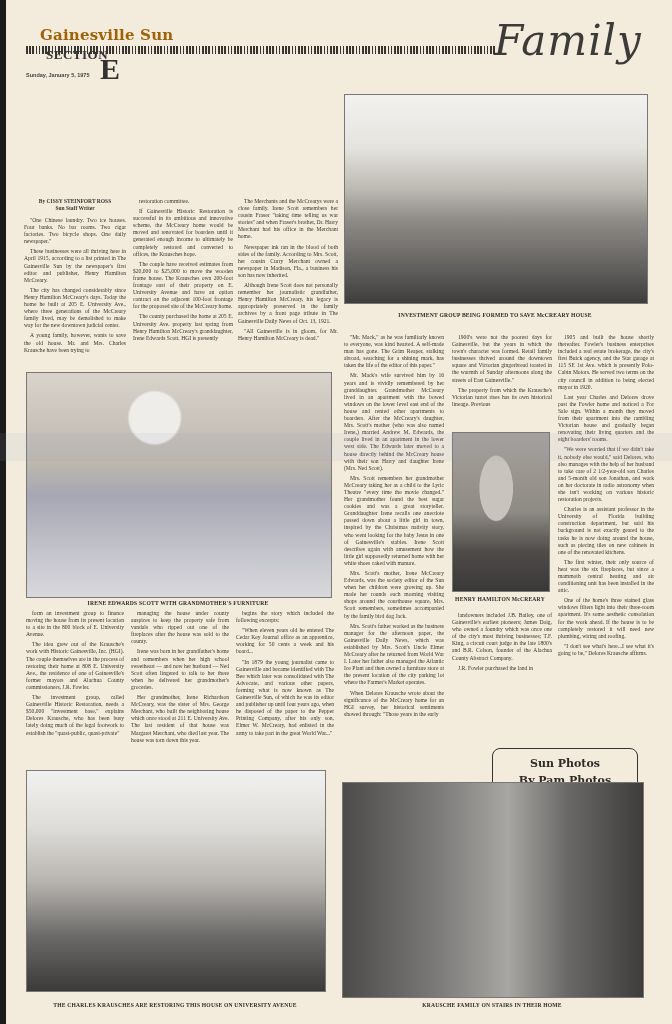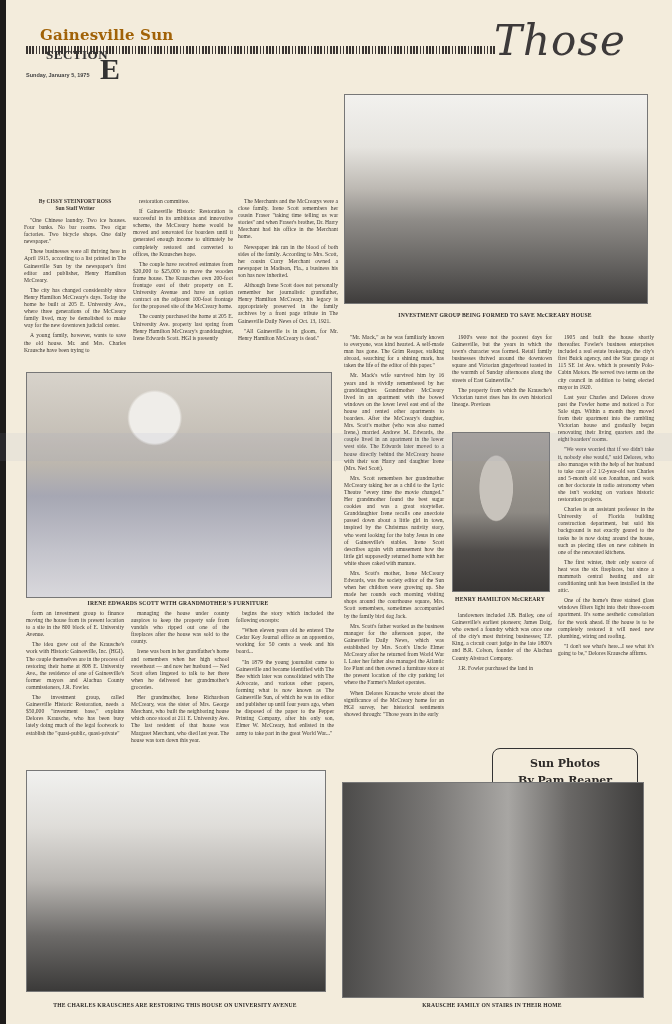--- a/index.html
+++ b/index.html
@@ -67,21 +67,21 @@
 </head>
 <body>
 
 <div class="page-edge"></div>
 
 <div class="abs masthead-name">Gainesville Sun</div>
 <div class="abs rule"></div>
 <div class="abs section-label">SECTION</div>
 <div class="abs section-letter">E</div>
 <div class="abs section-date">Sunday, January 5, 1975</div>
-<div class="abs family-title">Those</div>
+<div class="abs family-title">Family</div>
 
 <div class="abs headline">
 </div>
 
 <div class="abs col" style="left:24px;top:198px;width:102px;">
   <div class="byline">By CISSY STEINFORT ROSS</div>
   <div class="byline" style="margin-bottom:5px;">Sun Staff Writer</div>
   <p>"One Chinese laundry. Two ice houses. Four banks. No bar rooms. Two cigar factories. Two bicycle shops. One daily newspaper."</p>
   <p>These businesses were all thriving here in April 1915, according to a list printed in The Gainesville Sun by the newspaper's first editor and publisher, Henry Hamilton McCreary.</p>
   <p>The city has changed considerably since Henry Hamilton McCreary's days. Today the home he built at 205 E. University Ave., where three generations of the McCreary family lived, may be demolished to make way for the new downtown judicial center.</p>
@@ -148,21 +148,21 @@
   <p>Last year Charles and Delores drove past the Fowler home and noticed a For Sale sign. Within a month they moved from their apartment into the rambling Victorian house and gradually began renovating their living quarters and the eight boarders' rooms.</p>
   <p>"We were worried that if we didn't take it, nobody else would," said Delores, who also manages with the help of her husband to take care of 2 1/2-year-old son Charles and 5-month old son Jonathan, and work on her doctorate in radio astronomy when she isn't working on various historic restoration projects.</p>
   <p>Charles is an assistant professor in the University of Florida building construction department, but said his background is not exactly geared to the tasks he is now doing around the house, such as piecing tiles on new cabinets in one of the renovated kitchens.</p>
   <p>The first winter, their only source of heat was the six fireplaces, but since a mammoth central heating and air conditioning unit has been installed in the attic.</p>
   <p>One of the home's three stained glass windows filters light into their three-room apartment. It's some aesthetic consolation for the work ahead. If the house is to be completely restored it will need new plumbing, wiring and roofing.</p>
   <p>"I don't see what's here...I see what it's going to be," Delores Krausche affirms.</p>
 </div>
 
 <div class="abs credit-box">
   <div>Sun Photos</div>
-  <div>By Pam Reaper</div>
+  <div>By Pam Photos</div>
 </div>
 
 <div class="abs photo house2" style="left:26px;top:770px;width:298px;height:220px;"></div>
 <div class="abs caption" style="left:26px;top:1002px;width:298px;">THE CHARLES KRAUSCHES ARE RESTORING THIS HOUSE ON UNIVERSITY AVENUE</div>
 
 <div class="abs photo stairs" style="left:342px;top:782px;width:300px;height:214px;"></div>
 <div class="abs caption" style="left:342px;top:1002px;width:300px;">KRAUSCHE FAMILY ON STAIRS IN THEIR HOME</div>
 
 <div class="abs fold"></div>
 

